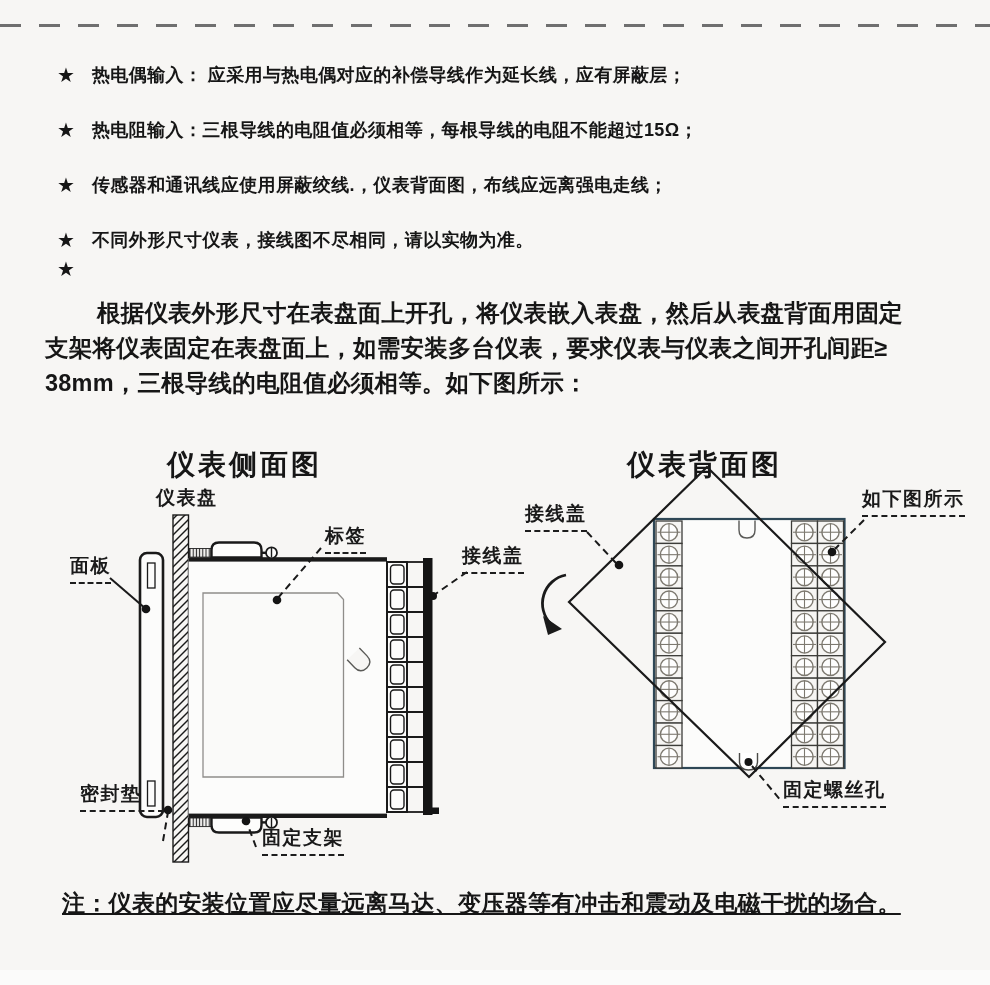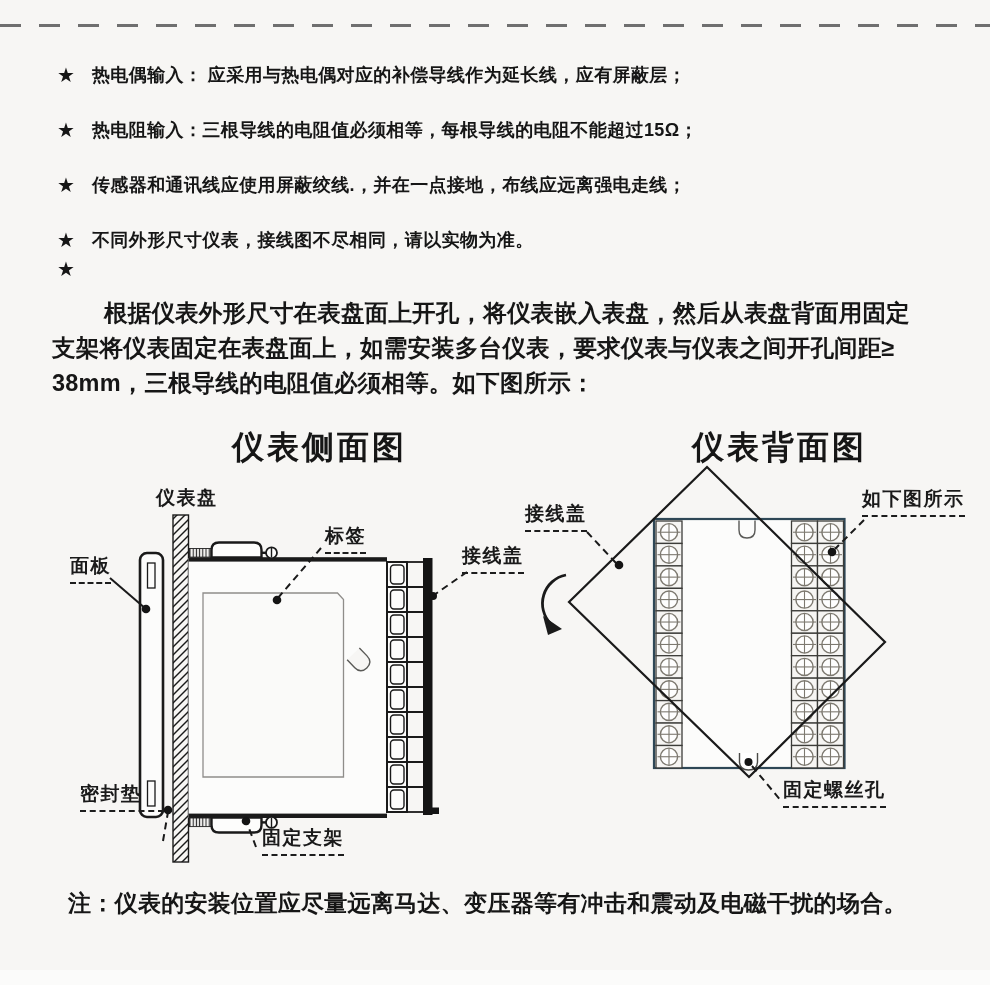--- a/index.html
+++ b/index.html
@@ -10,57 +10,57 @@
   }
   .divider-top {
     position:absolute; left:0; top:24px; width:990px; height:3px;
     background:repeating-linear-gradient(90deg,#6f6f6f 0 21px,transparent 21px 39px);
   }
   .bullet-row { position:absolute; left:57px; display:flex; align-items:flex-start; }
   .star { font-size:20px; line-height:30px; margin-right:17px; font-weight:700; }
   .btext { font-size:18px; font-weight:700; line-height:30px; letter-spacing:0.4px; white-space:nowrap; }
   .para-line {
     position:absolute; left:45px; font-size:23.5px; font-weight:700;
-    letter-spacing:0.2px; white-space:nowrap;margin-left:7px;
+    letter-spacing:0.2px; white-space:nowrap;
   }
   .indent { padding-left:52px; }
   .diagram-title {
-    position:absolute; width:240px; text-align:right; top:426px;
+    position:absolute; width:240px; text-align:left; top:446px;
     font-family:"Liberation Serif","DejaVu Serif",serif;
-    font-size:32px; font-weight:700; letter-spacing:3px; white-space:nowrap;
+    font-size:28px; font-weight:700; letter-spacing:3px; white-space:nowrap;
   }
   .dlabel {
     position:absolute; font-size:19px; font-weight:700; letter-spacing:1.5px;
     white-space:nowrap; color:#1a1a1a; z-index:3;
   }
   .ul { border-bottom:2.5px dashed #1d1d1d; padding-bottom:3px; }
   .ext-r { padding-right:22px; }
   .note {
-    position:absolute; left:68px; top:888px; font-size:23px; font-weight:700;
-    letter-spacing:0.3px; white-space:nowrap;
+    position:absolute; left:62px; top:888px; font-size:23px; font-weight:700;
+    letter-spacing:0.3px; white-space:nowrap;text-decoration:underline;
   }
   #diagram { position:absolute; left:0; top:420px; z-index:1; }
   .bottom-fade { position:absolute; left:0; top:970px; width:990px; height:15px; background:#fbfbfa; }
 </style>
 </head>
 <body>
 
 <div class="divider-top"></div>
 
 <div class="bullet-row" style="top:60px">
   <span class="star">★</span>
   <span class="btext">热电偶输入： 应采用与热电偶对应的补偿导线作为延长线，应有屏蔽层；</span>
 </div>
 <div class="bullet-row" style="top:115px">
   <span class="star">★</span>
   <span class="btext">热电阻输入：三根导线的电阻值必须相等，每根导线的电阻不能超过15Ω；</span>
 </div>
 <div class="bullet-row" style="top:170px">
   <span class="star">★</span>
-  <span class="btext">传感器和通讯线应使用屏蔽绞线.，并在一点接地，布线应远离强电走线；</span>
+  <span class="btext">传感器和通讯线应使用屏蔽绞线.，仪表背面图，布线应远离强电走线；</span>
 </div>
 <div class="bullet-row" style="top:225px">
   <span class="star">★</span>
   <span class="btext">不同外形尺寸仪表，接线图不尽相同，请以实物为准。</span>
 </div>
 
 <div class="bullet-row" style="top:254px">
   <span class="star">★</span>
 </div>
 

